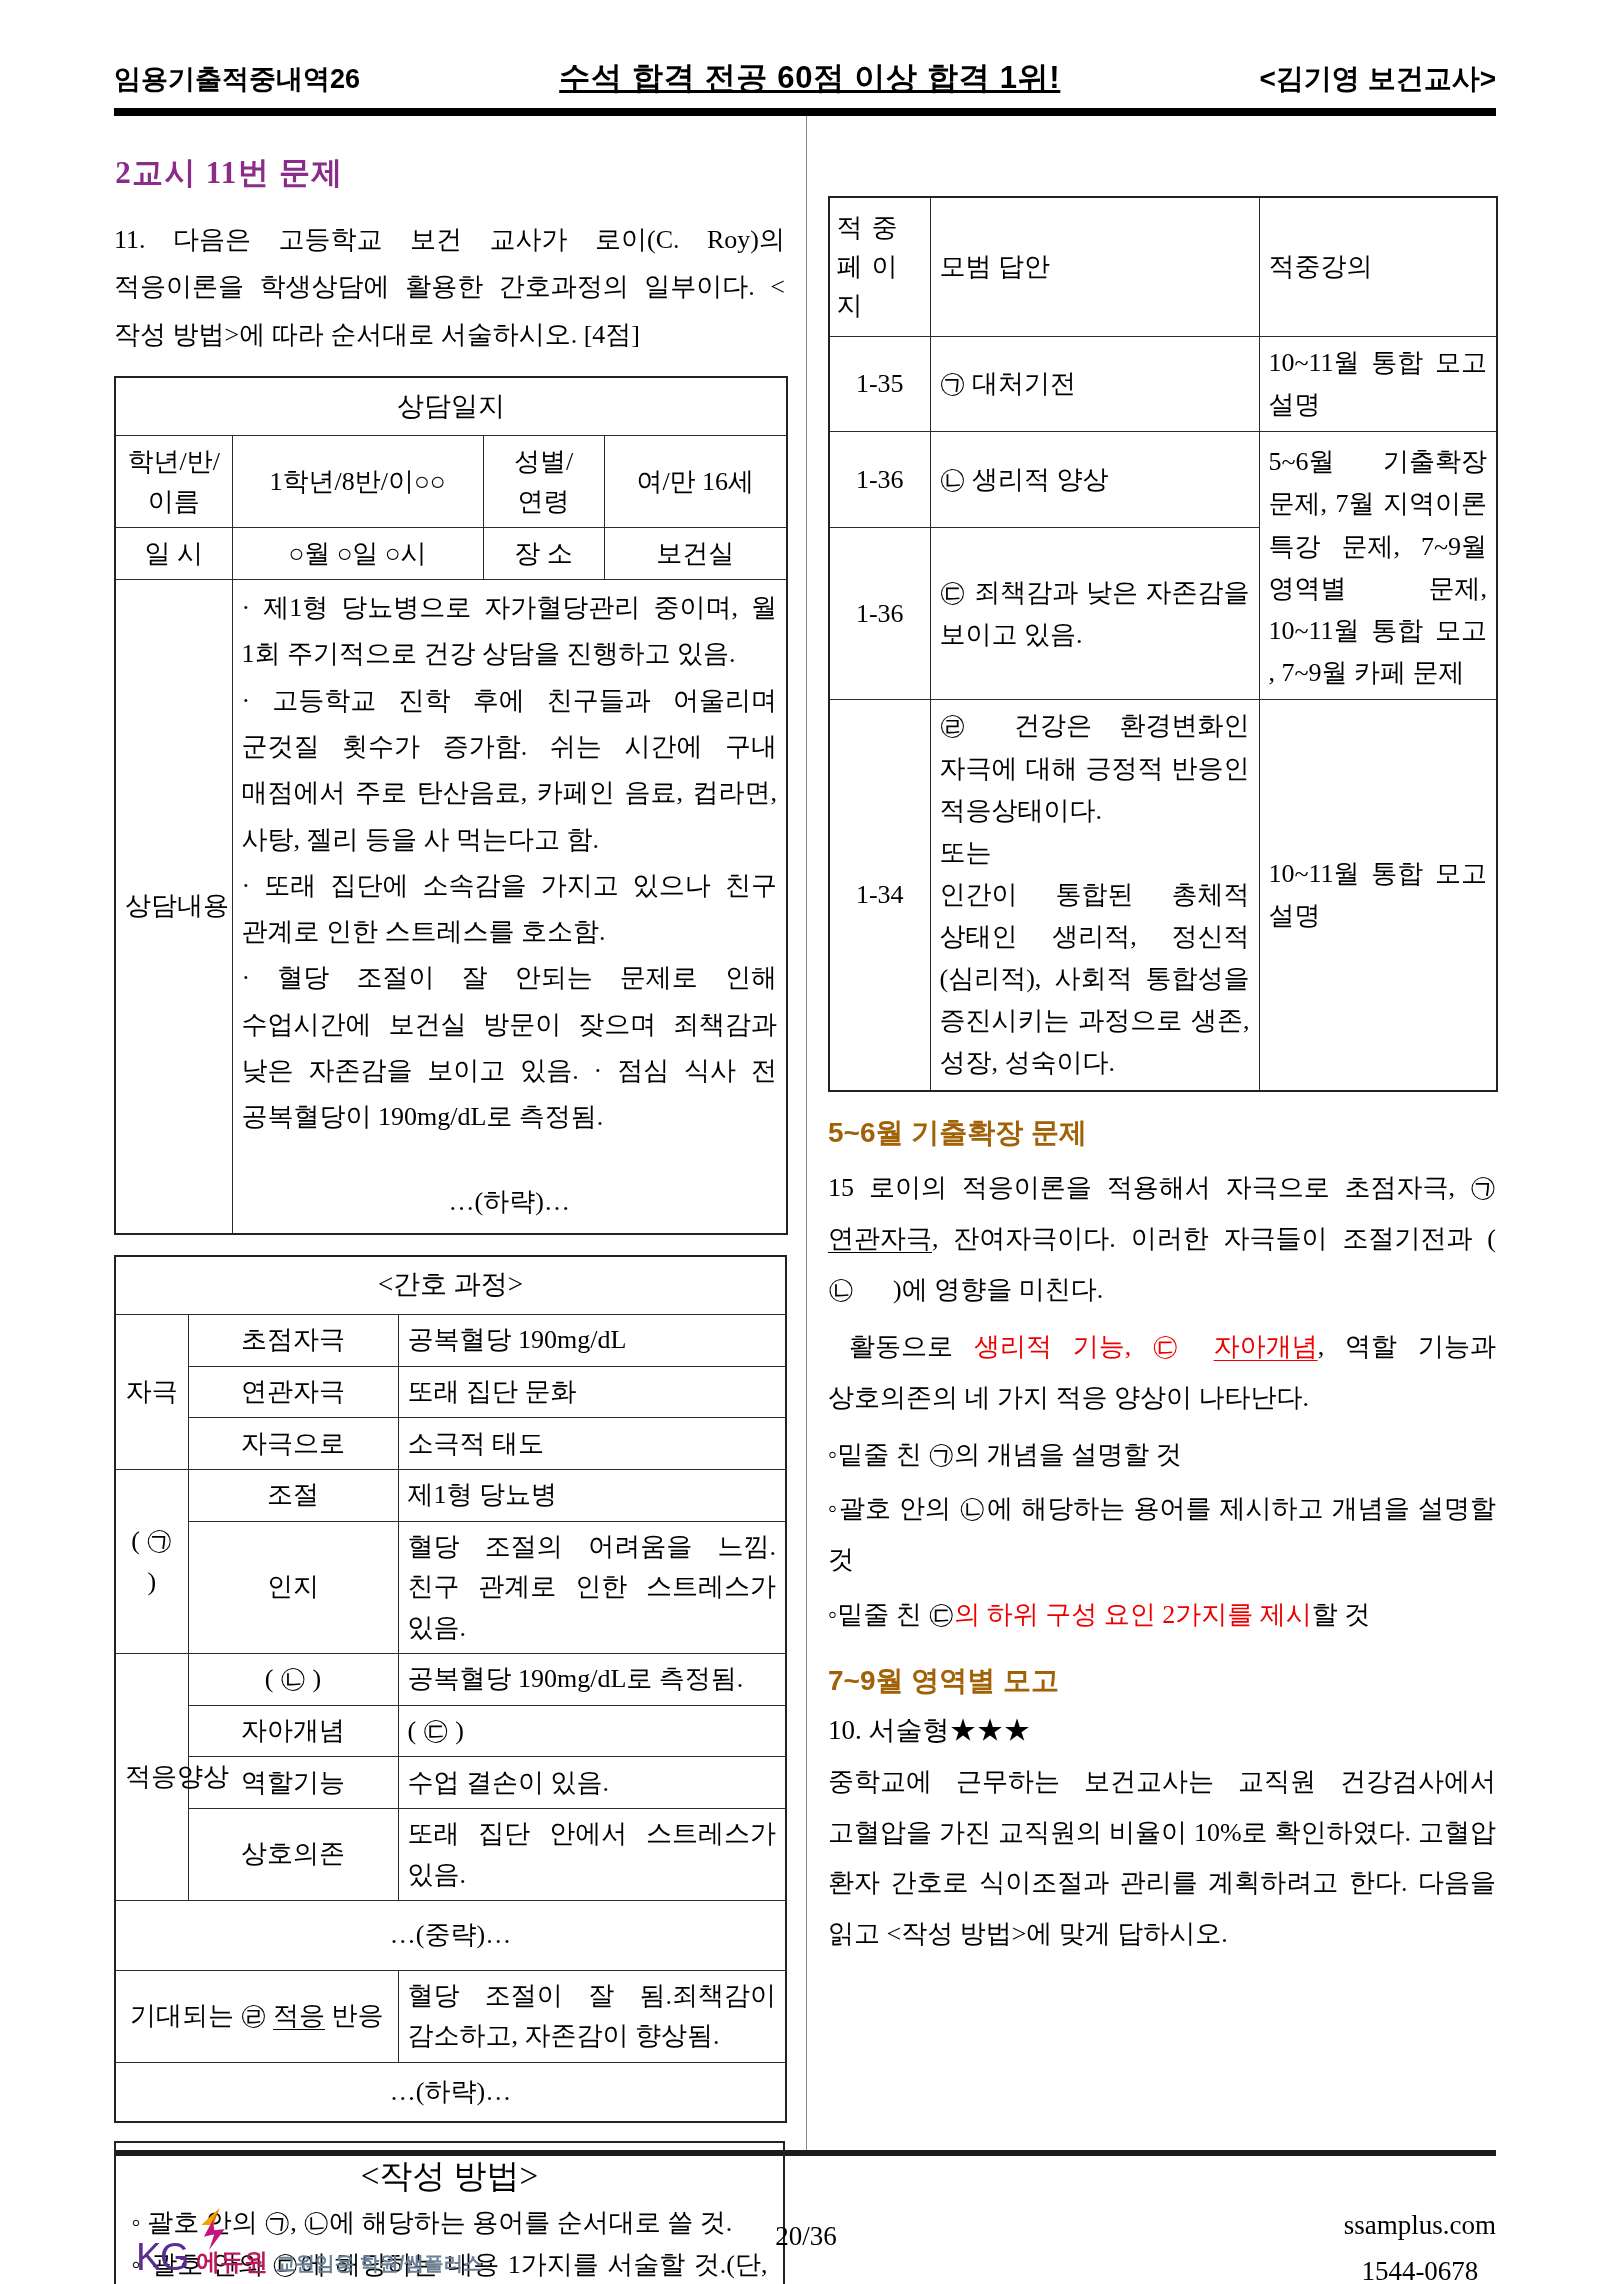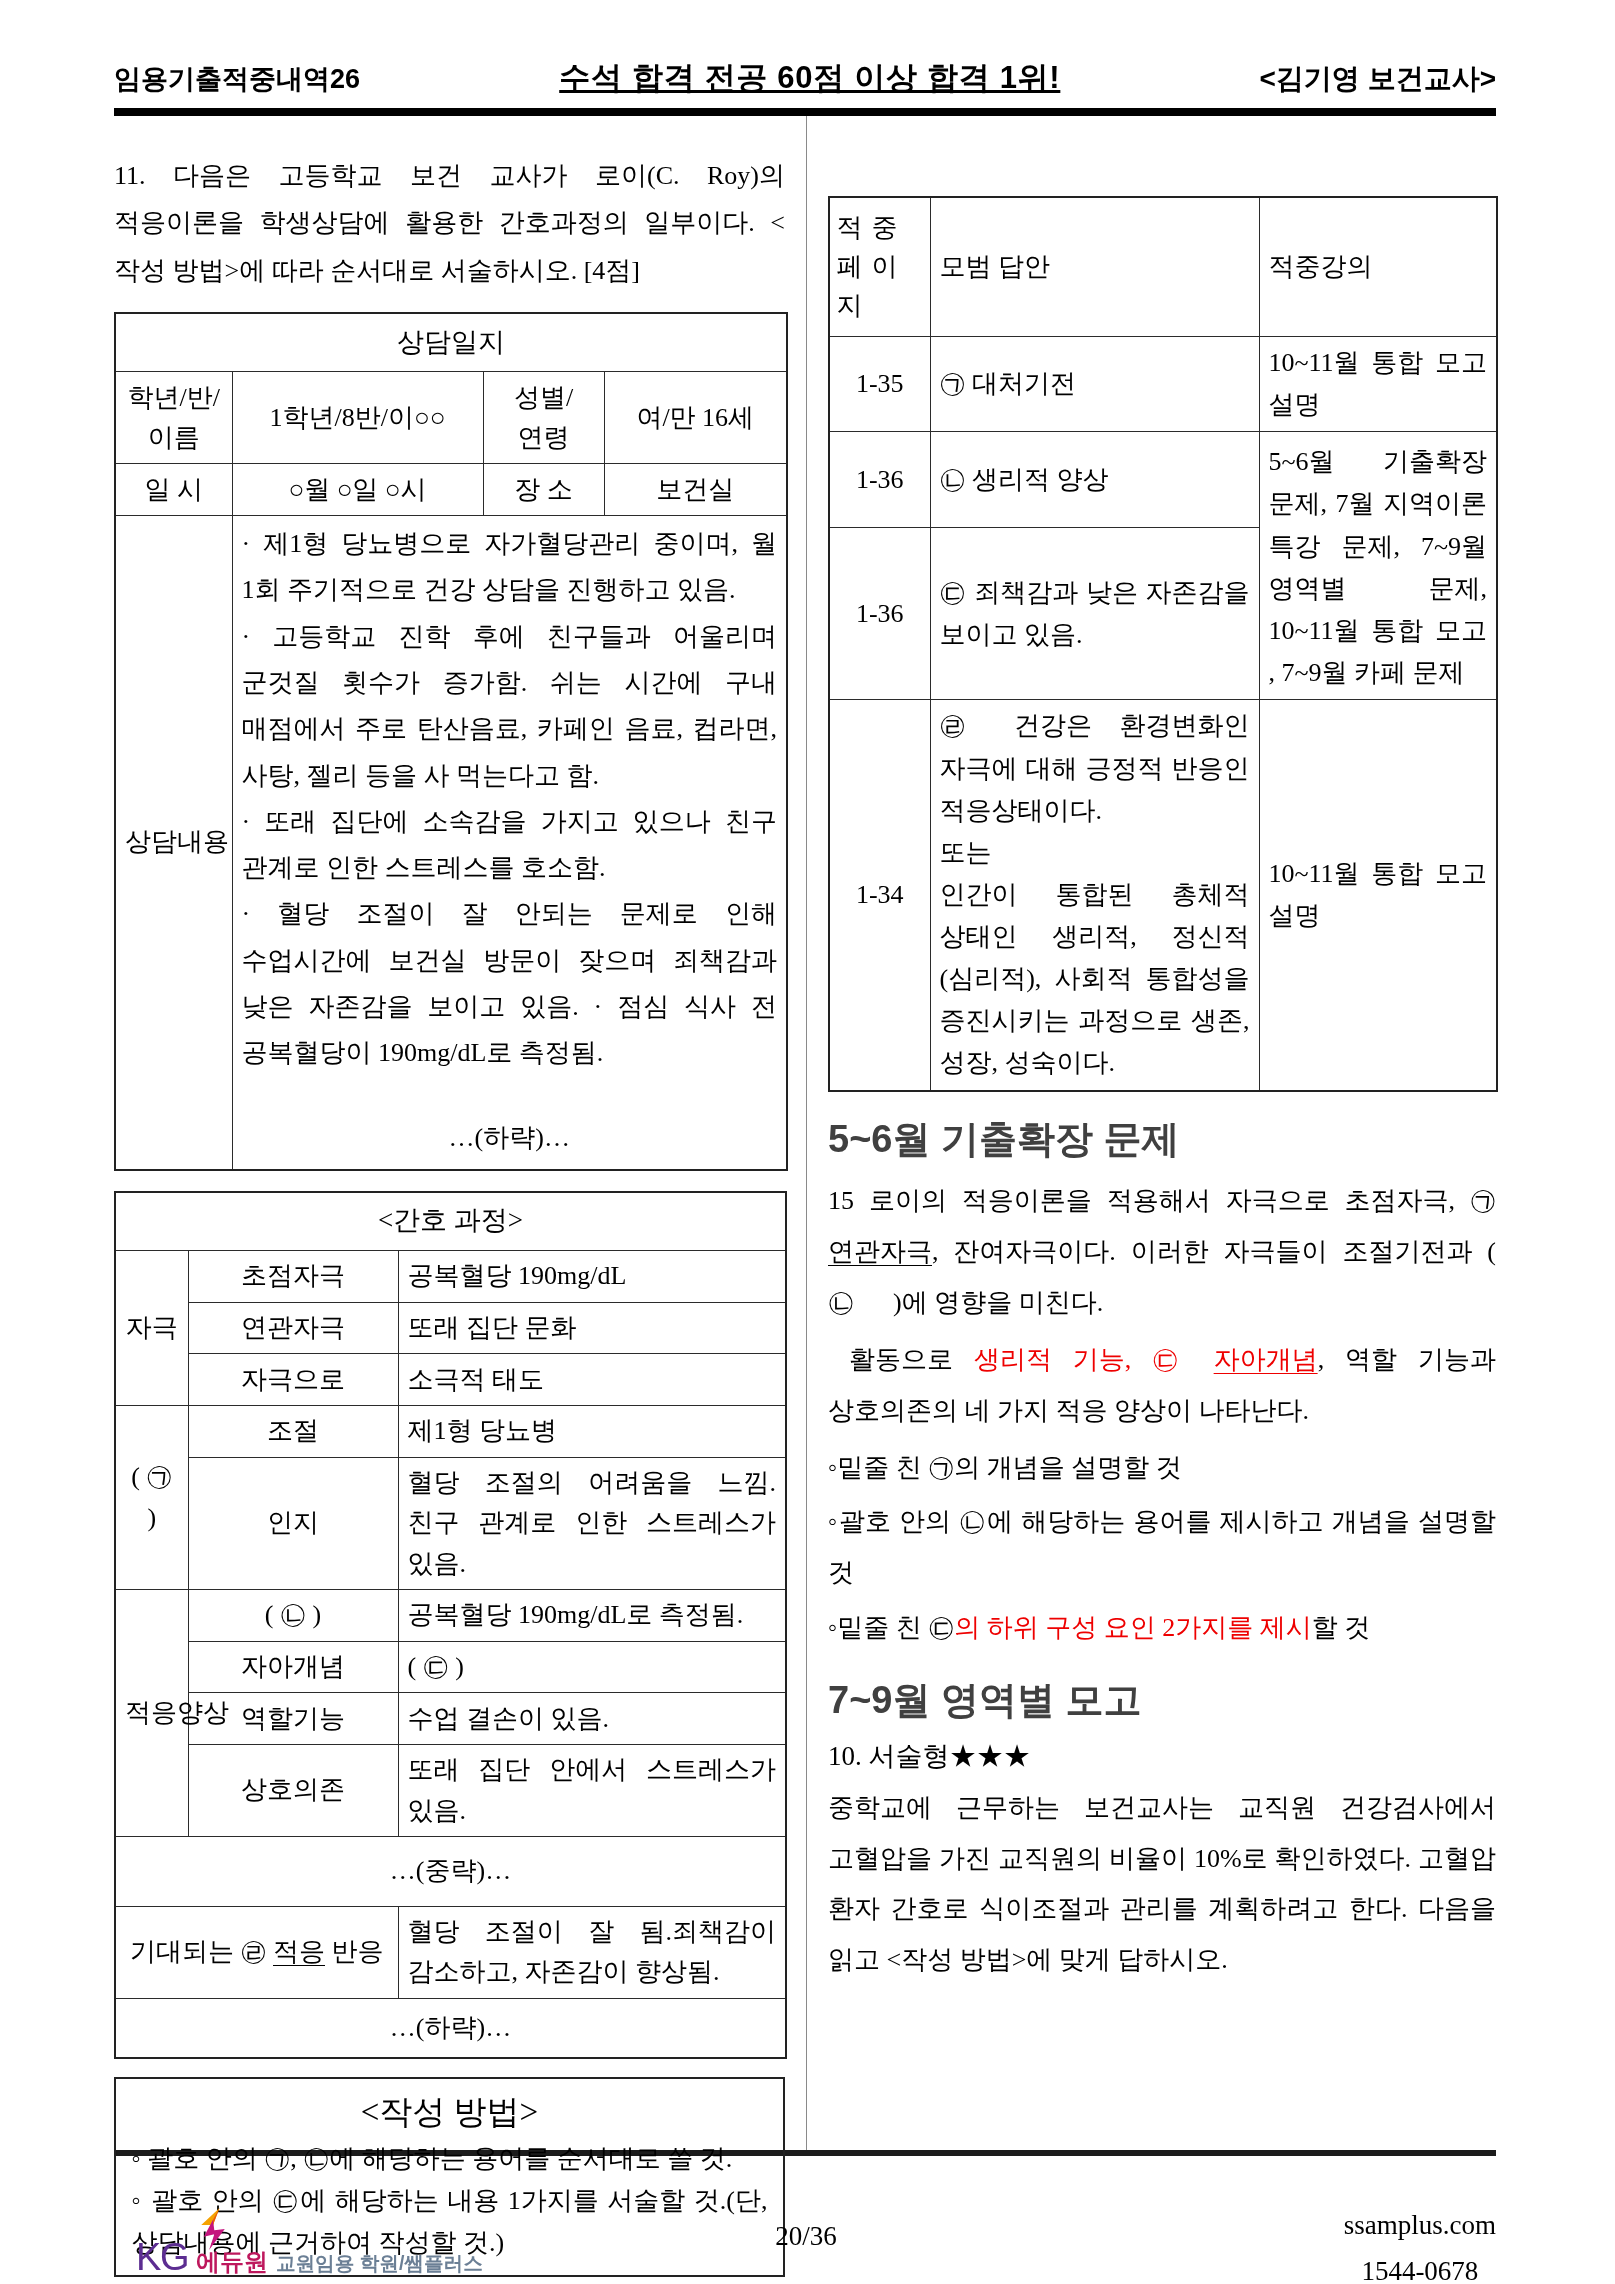--- a/index.html
+++ b/index.html
@@ -18,21 +18,21 @@
   .hdr .h-right{font-size:28px;font-weight:700;}
   .rule-top{position:absolute;left:114px;width:1382px;top:108px;height:7.8px;background:#000;}
   .divider{position:absolute;left:806px;top:116px;width:1.3px;height:2036px;background:#8a8a8a;}
   .rule-bottom{position:absolute;left:114px;width:1382px;top:2150px;height:5.9px;background:#1c1c1c;}
 
   
   .lcol{position:absolute;left:114px;top:152px;width:671px;}
   .rcol{position:absolute;left:828px;top:196px;width:668px;}
 
   .sec-title{font-size:31px;font-weight:700;color:#8A2C8A;margin:0 0 22px 1.3px;letter-spacing:1.3px;}
-  .blue-title{font-size:38px;font-weight:700;color:#404040;margin:22px 0 11.7px 0;}
+  .blue-title{font-size:28px;font-weight:700;color:#a16207;margin:22px 0 11.7px 0;}
   p.body{font-size:26px;line-height:1.82;text-align:justify;margin:0 0 6.5px 0;word-break:keep-all;}
   p.pre{white-space:pre-wrap;}
 
   
   table{border-collapse:collapse;width:100%;table-layout:fixed;}
   table{border:2.6px solid #222;}
   td{border:1.3px solid #2b2b2b;font-size:26px;line-height:1.55;padding:5.2px 9px;
      vertical-align:middle;word-break:keep-all;}
   td.c{text-align:center;}
   td.j{text-align:justify;}
@@ -80,20 +80,21 @@
   <span class="h-left">임용기출적중내역26</span>
   <span class="h-center">수석 합격 전공 60점 이상 합격 1위!</span>
   <span class="h-right">&lt;김기영 보건교사&gt;</span>
 </div>
 <div class="rule-top"></div>
 <div class="divider"></div>
 <div class="rule-bottom"></div>
 
 <div class="lcol">
 
+  <h2 class="sec-title">2교시 11번 문제</h2>
 
   <p class="body">11. 다음은 고등학교 보건 교사가 로이(C. Roy)의 적응이론을 학생상담에 활용한 간호과정의 일부이다. &lt;작성 방법&gt;에 따라 순서대로 서술하시오. [4점]</p>
 
   <table class="consult">
     <colgroup>
         <col style="width:117px">
         <col style="width:251px">
         <col style="width:121px">
         <col style="width:183px">
       </colgroup>

